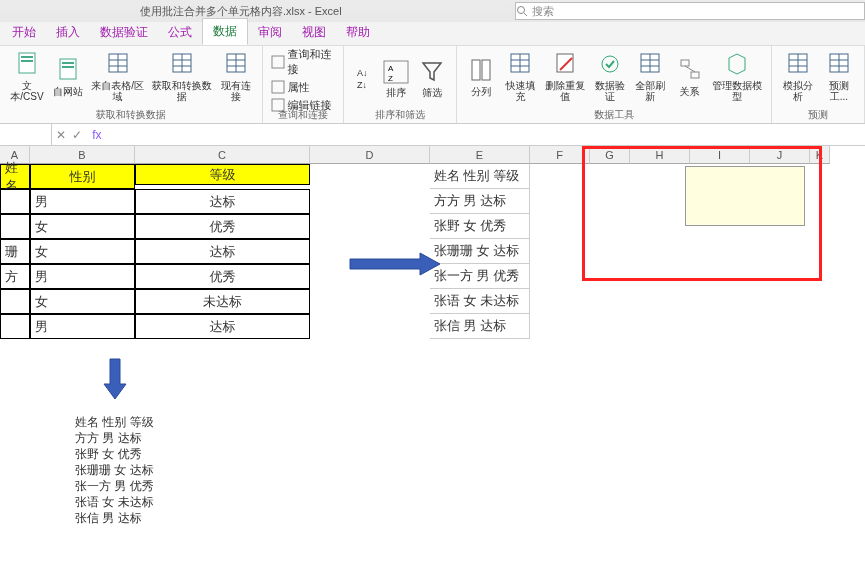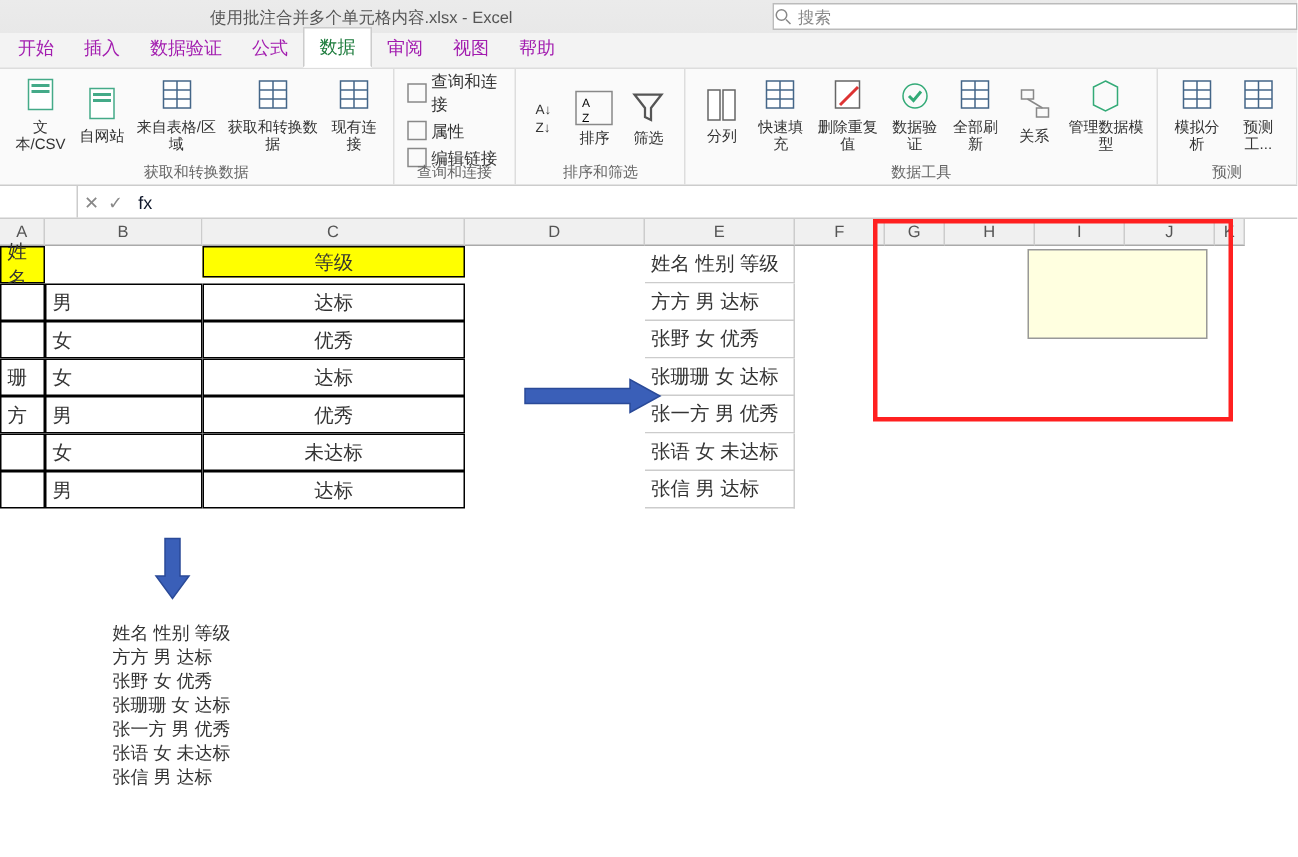--- a/index.html
+++ b/index.html
@@ -17,21 +17,21 @@
 .grow{display:flex;gap:2px;align-items:center}
 .rbtn{display:flex;flex-direction:column;align-items:center;padding:2px;cursor:pointer;min-width:28px}
 .rbtn-l{min-width:36px}
 .rbtn svg{display:block}
 .rlbl{font-size:10px;color:#333;text-align:center;line-height:11px;margin-top:2px}
 .ritem{display:flex;align-items:center;gap:3px;font-size:11px;color:#333;padding:1px 2px;cursor:pointer}
 .ritem svg{flex-shrink:0}
 .formulabar{height:22px;display:flex;align-items:center;border-bottom:1px solid #ccc;background:#fff}
 .namebox{width:52px;border-right:1px solid #ccc;padding:0 4px;font-size:11px;height:100%;display:flex;align-items:center}
 .fbtns{display:flex;padding:0 4px;gap:6px;color:#888}
-.fx{color:#0f172a;padding:0 6px}
+.fx{color:#8b5cf6;padding:0 6px}
 .grid{position:relative;background:#fff}
 .colheaders{display:flex;height:18px}
 .colh{border-right:1px solid #ccc;border-bottom:1px solid #aaa;background:#f0f0f0;text-align:center;font-size:11px;color:#555;display:flex;align-items:center;justify-content:center}
 .gridbody{position:relative}
 .cell{position:absolute;border-right:1px solid #ccc;border-bottom:1px solid #ccc;font-size:13px;display:flex;align-items:center;padding:0 4px;background:#fff}
 .hcell{background:#ffff00;font-weight:500;justify-content:center;border:1px solid #000}
 .dcell{border:1px solid #000;justify-content:center}
 .dcell.left{justify-content:flex-start}
 .arrow{position:absolute}
 .redbox{position:absolute;border:3px solid #ff2020;pointer-events:none}
@@ -251,20 +251,21 @@
       <div class="colh" style="width: 100px;">E</div>
       <div class="colh" style="width: 60px;">F</div>
       <div class="colh" style="width: 40px;">G</div>
       <div class="colh" style="width: 60px;">H</div>
       <div class="colh" style="width: 60px;">I</div>
       <div class="colh" style="width: 60px;">J</div>
       <div class="colh" style="width: 20px;">K</div>
     </div>
   <div class="gridbody" id="gridbody" style="height:420px">
       <div class="cell hcell" style="left: 0px; top: 0px; width: 30px; height: 25px;">姓名</div>
+      <div class="cell hcell" style="left: 30px; top: 0px; width: 105px; height: 25px;">性别</div>
       <div class="cell hcell" style="left: 135px; top: 0px; width: 175px; height: 21px;">等级</div>
       <div class="cell dcell left" style="left: 0px; top: 25px; width: 30px; height: 25px; justify-content: flex-start;"></div>
       <div class="cell dcell left" style="left: 30px; top: 25px; width: 105px; height: 25px; justify-content: flex-start;">男</div>
       <div class="cell dcell" style="left: 135px; top: 25px; width: 175px; height: 25px;">达标</div>
       <div class="cell dcell left" style="left: 0px; top: 50px; width: 30px; height: 25px; justify-content: flex-start;"></div>
       <div class="cell dcell left" style="left: 30px; top: 50px; width: 105px; height: 25px; justify-content: flex-start;">女</div>
       <div class="cell dcell" style="left: 135px; top: 50px; width: 175px; height: 25px;">优秀</div>
       <div class="cell dcell left" style="left: 0px; top: 75px; width: 30px; height: 25px; justify-content: flex-start;">珊</div>
       <div class="cell dcell left" style="left: 30px; top: 75px; width: 105px; height: 25px; justify-content: flex-start;">女</div>
       <div class="cell dcell" style="left: 135px; top: 75px; width: 175px; height: 25px;">达标</div>

